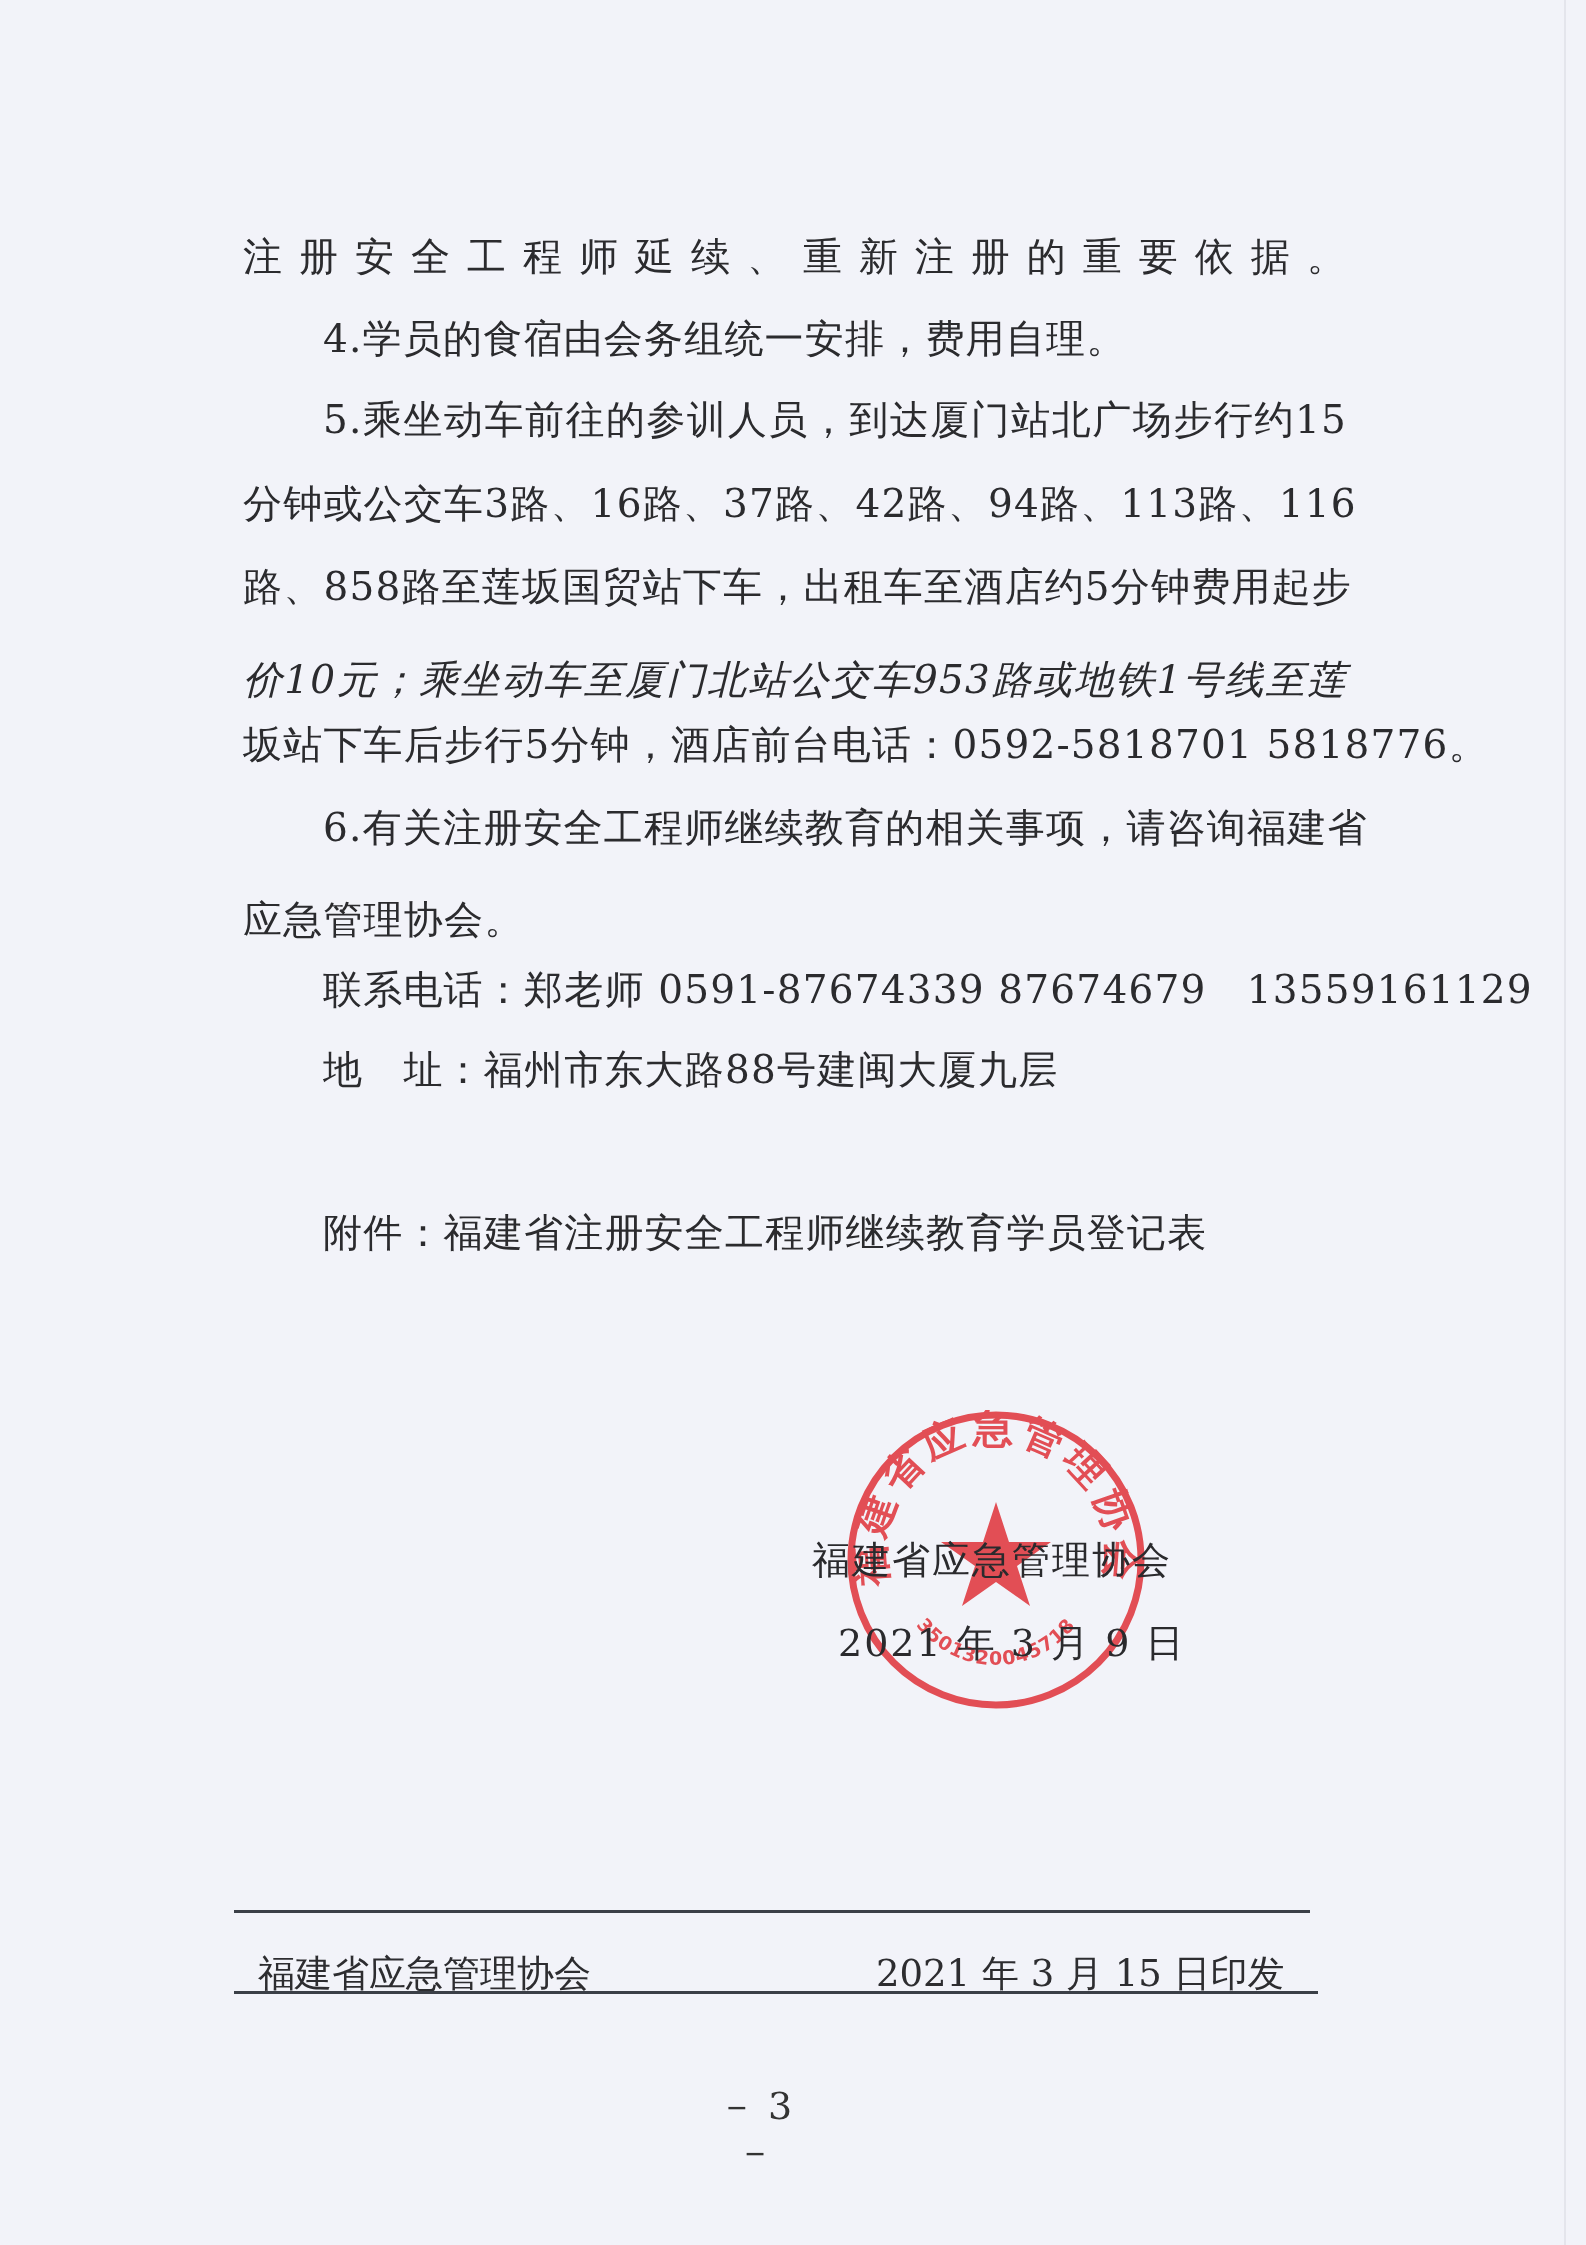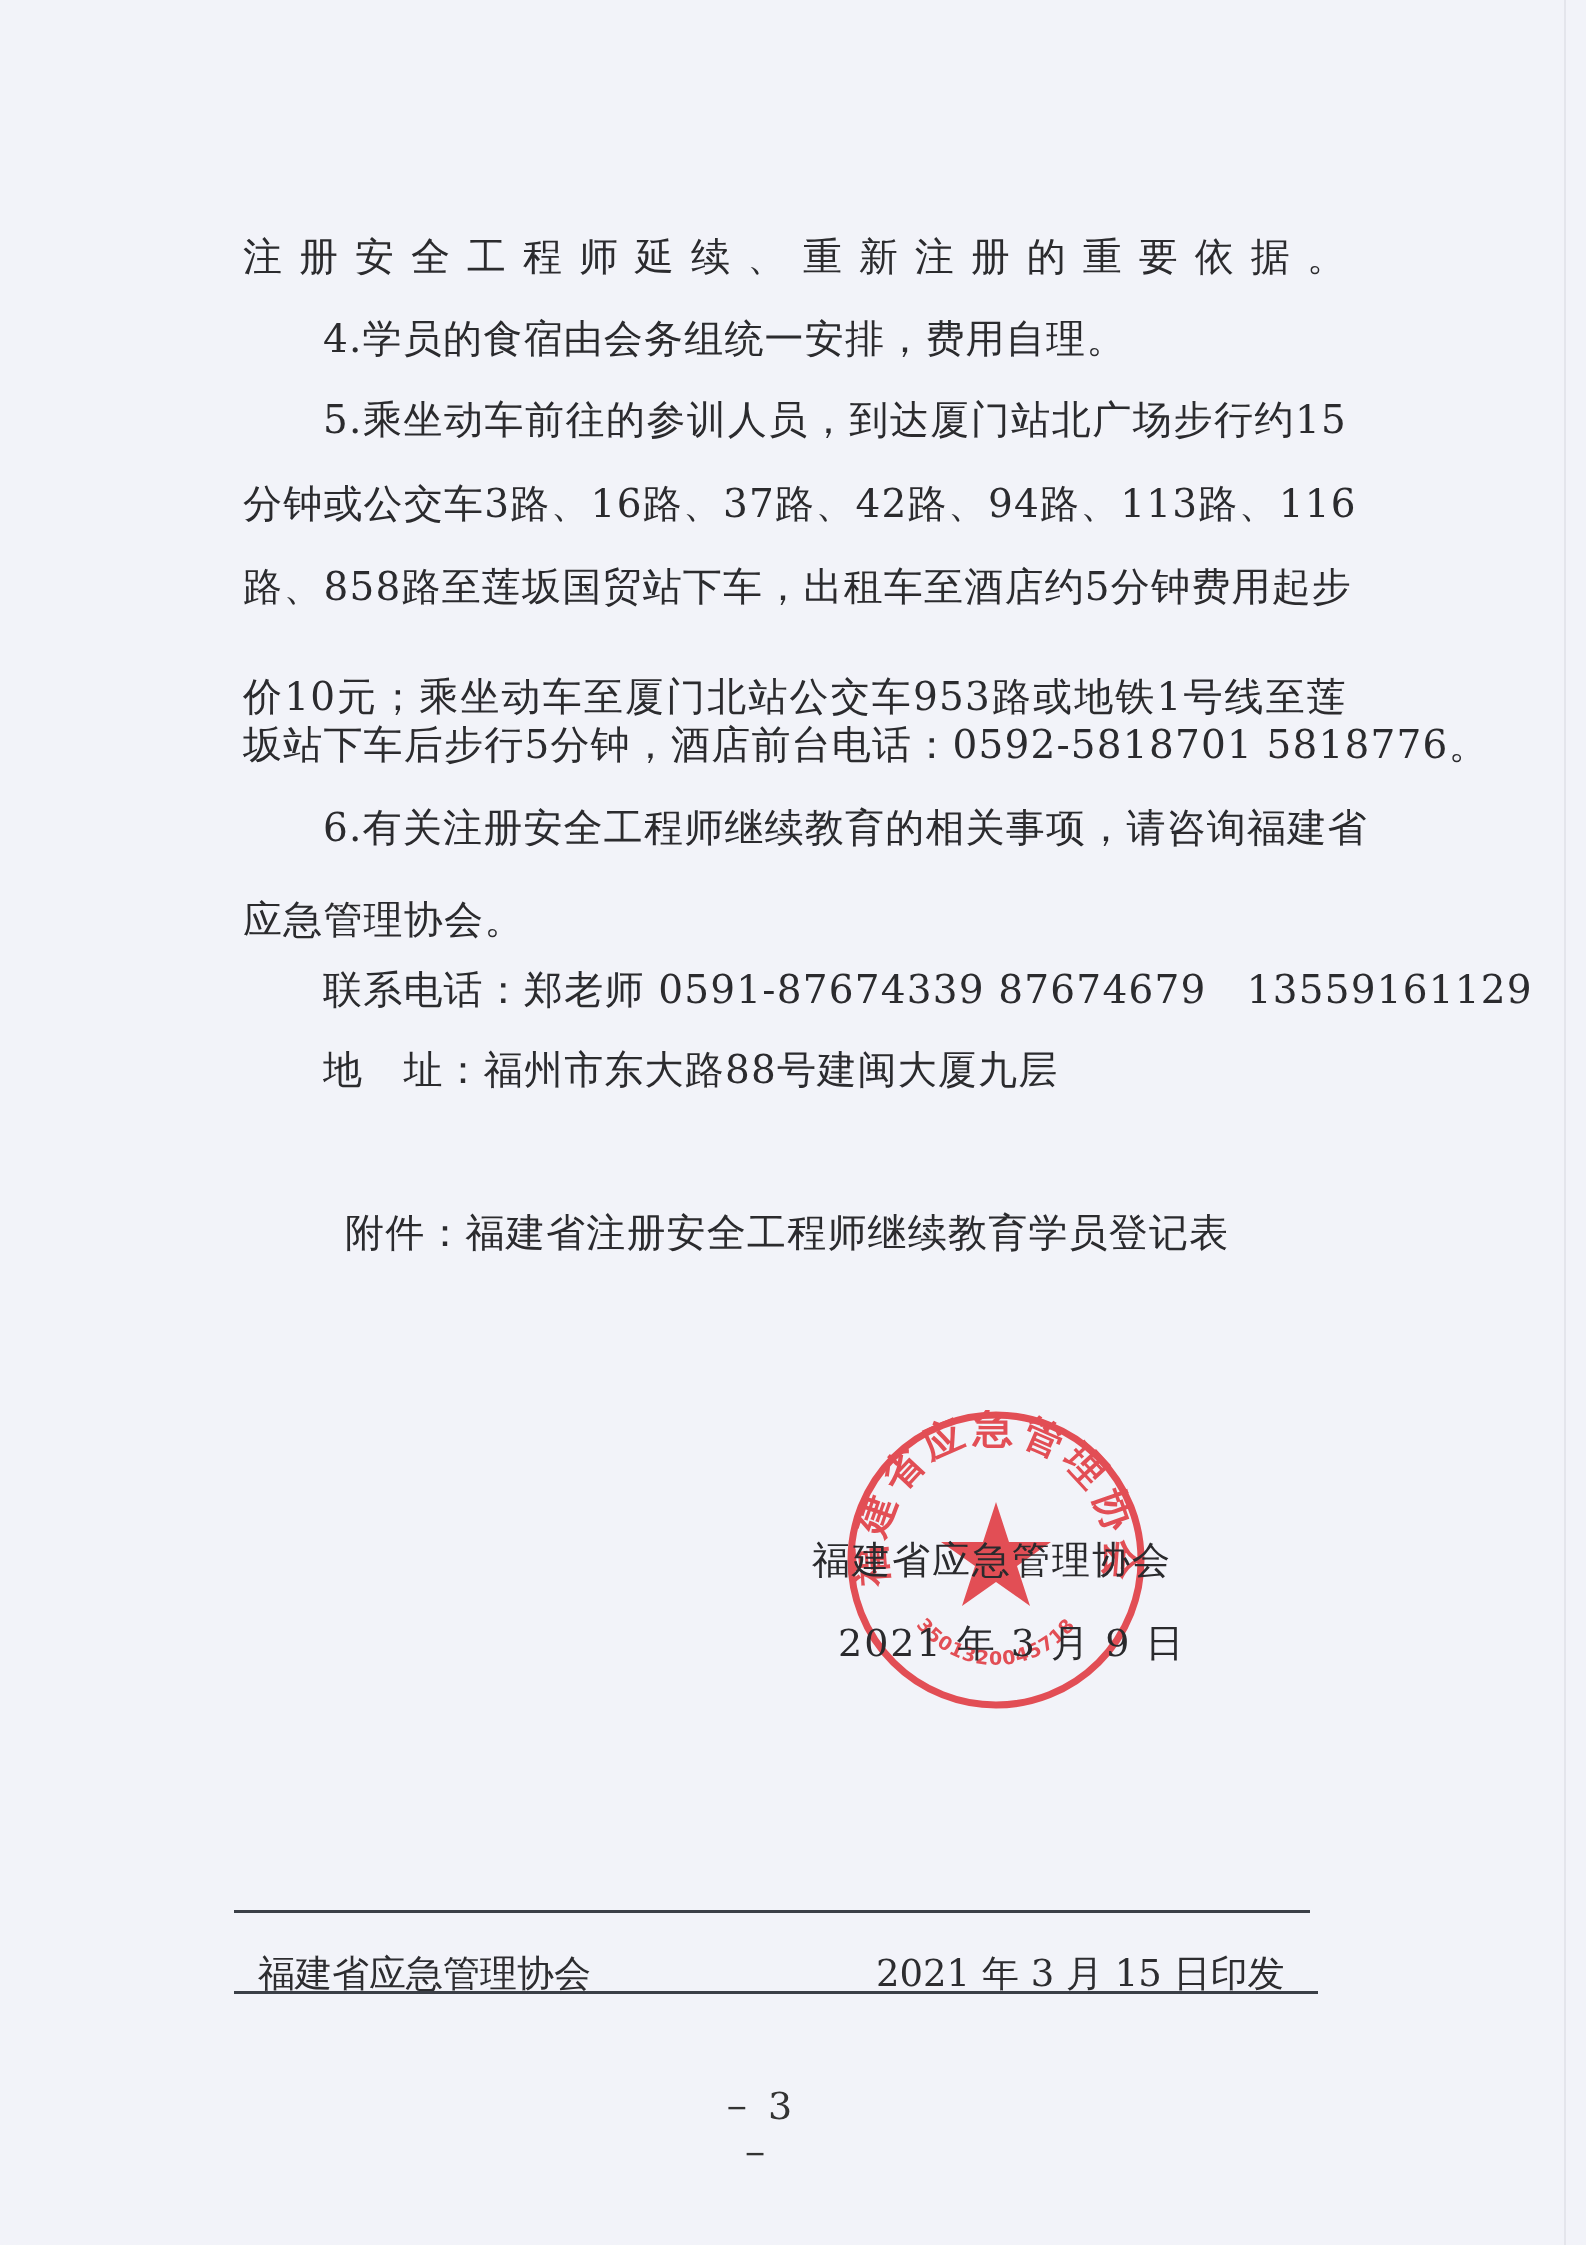--- a/index.html
+++ b/index.html
@@ -34,27 +34,27 @@
 <body>
 
 <div class="page-edge"></div>
 
 <div>
   <div class="line" style="top:233px;">注册安全工程师延续、重新注册的重要依据。</div>
   <div class="line indent nojust" style="top:315px;">4.学员的食宿由会务组统一安排，费用自理。</div>
   <div class="line indent" style="top:396px;">5.乘坐动车前往的参训人员，到达厦门站北广场步行约15</div>
   <div class="line" style="top:480px;">分钟或公交车3路、16路、37路、42路、94路、113路、116</div>
   <div class="line" style="top:563px;">路、858路至莲坂国贸站下车，出租车至酒店约5分钟费用起步</div>
-  <div class="line" style="top:673px;">价10元；乘坐动车至厦门北站公交车953路或地铁1号线至莲</div>
+  <div class="line" style="top:656px;font-style:italic;">价10元；乘坐动车至厦门北站公交车953路或地铁1号线至莲</div>
   <div class="line" style="top:721px;">坂站下车后步行5分钟，酒店前台电话：0592-5818701 5818776。</div>
   <div class="line indent" style="top:804px;">6.有关注册安全工程师继续教育的相关事项，请咨询福建省</div>
   <div class="line nojust" style="top:886px;margin-top:10px;">应急管理协会。</div>
   <div class="line indent" style="top:966px;">联系电话：郑老师 0591-87674339 87674679　13559161129</div>
   <div class="line indent nojust" style="top:1046px;">地　址：福州市东大路88号建闽大厦九层</div>
-  <div class="line indent nojust" style="top:1209px;margin-left:22px;">附件：福建省注册安全工程师继续教育学员登记表</div>
+  <div class="line indent nojust" style="top:1209px;">附件：福建省注册安全工程师继续教育学员登记表</div>
 </div>
 
 <svg class="seal" viewBox="0 0 300 300">
   <defs>
     <path id="sealArc" d="M 48 190 A 112 112 0 1 1 252 190"></path>
     <path id="codeArc" d="M 70 215 A 100 100 0 0 0 230 215"></path>
   </defs>
   <circle cx="150" cy="150" r="145" fill="none" stroke="#e0383f" stroke-width="7"></circle>
   <polygon points="150,92 163,132 205,132 171,156 184,196 150,172 116,196 129,156 95,132 137,132" fill="#e0383f"></polygon>
   <text font-size="40" fill="#e0383f" font-family="DejaVu Sans, sans-serif" font-weight="bold" letter-spacing="6">

